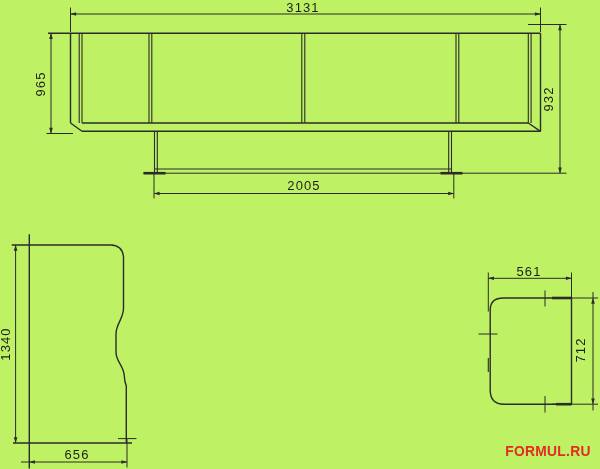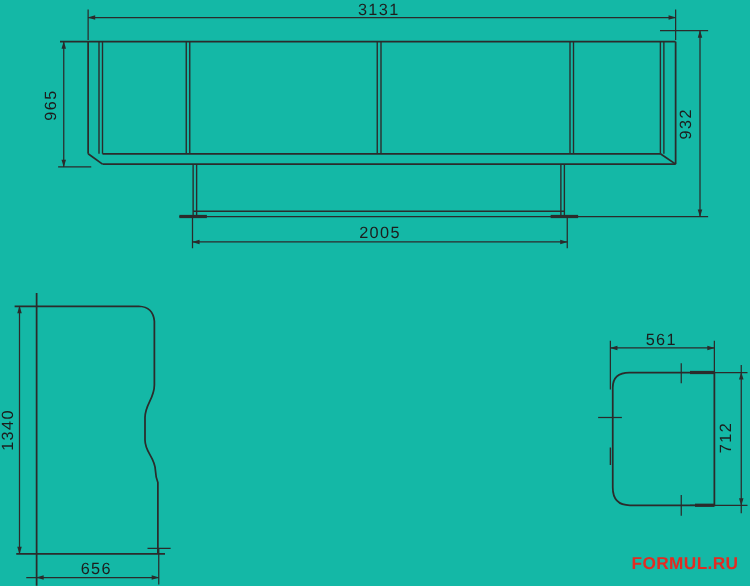--- a/index.html
+++ b/index.html
@@ -1,20 +1,20 @@
 <!DOCTYPE html>
 <html><head>
 <meta charset="utf-8">
 <style>
   html, body { margin: 0; padding: 0; background: #ffffff; }
   .stage {
     position: relative;
     width: 600px;
     height: 469px;
-    background: #14b8a6;
+    background: #bef264;
     overflow: hidden;
     font-family: "Liberation Sans", sans-serif;
   }
   svg { display: block; }
   .ln   { stroke: #2b2b2b; stroke-width: 1.4; fill: none; stroke-linecap: butt; }
   .lnT  { stroke: #2b2b2b; stroke-width: 1.1; fill: none; }
   .dim  { stroke: #2b2b2b; stroke-width: 1;   fill: none; }
   .thick{ stroke: #2b2b2b; stroke-width: 2.6; fill: none; }
   .dimtxt {
     font-family: "Liberation Sans", sans-serif;

